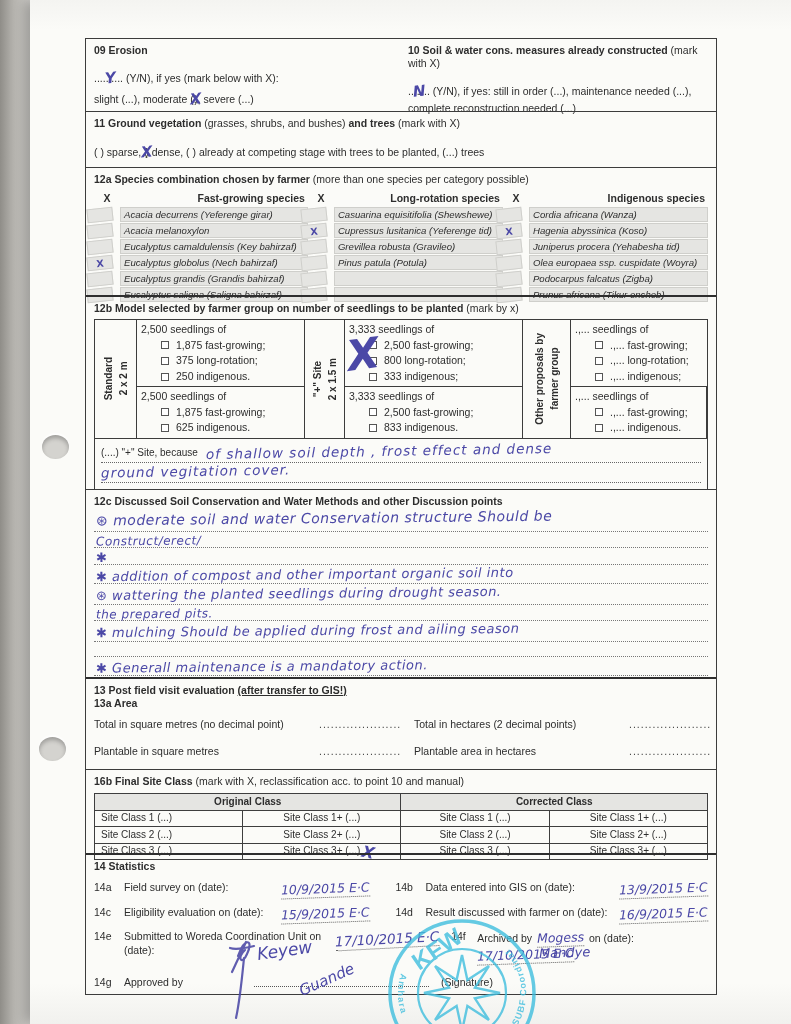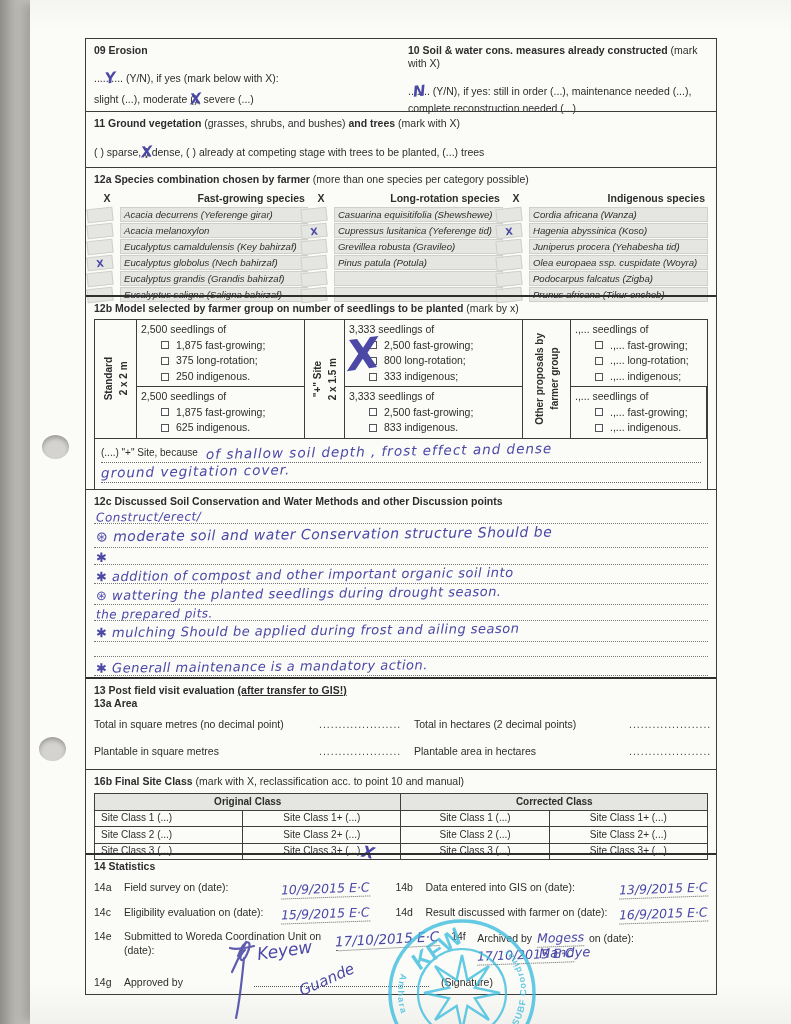--- a/index.html
+++ b/index.html
@@ -280,22 +280,22 @@
       </div>
       <div class="because">
         <div class="bline"><span>(....) "+" Site, because</span><span class="hw bhw">of  shallow  soil  depth ,  frost  effect  and  dense</span></div>
         <div class="bline2"><span class="hw bhw" style="margin-left:0">ground  vegitation  cover.</span></div>
       </div>
     </div>
   </div>
 
   <div class="sec" style="height:188px">
     <div class="bold">12c Discussed Soil Conservation and Water Methods and other Discussion points</div>
+    <div class="dline" style="min-height:24px"><span class="hw hwline" style="font-size:14px">⊛ moderate  soil and  water Conservation  structure  Should be</span></div>
     <div class="dline" style="min-height:16px"><span class="hw hwline" style="font-size:12px">Construct/erect/</span></div>
-    <div class="dline" style="min-height:24px"><span class="hw hwline" style="font-size:14px">⊛ moderate  soil and  water Conservation  structure  Should be</span></div>
     <div class="dline" style="min-height:14px"><span class="hw hwline">✱</span></div>
     <div class="dline" style="min-height:19px"><span class="hw hwline">✱ addition of compost and other important organic soil into</span></div>
     <div class="dline" style="min-height:21px"><span class="hw hwline">⊛ wattering  the  planted  seedlings  during drought  season.</span></div>
     <div class="dline" style="min-height:15px"><span class="hw hwline" style="font-size:12px">the prepared pits.</span></div>
     <div class="dline" style="min-height:21px"><span class="hw hwline">✱ mulching  Should  be  applied  during  frost and  ailing  season</span></div>
     <div class="dline" style="min-height:12px"><span class="hw hwline"></span></div>
     <div class="dline" style="min-height:19px"><span class="hw hwline">✱ Generall  maintenance  is  a mandatory  action.</span></div>
   </div>
 
   <div class="sec thick" style="height:92px">

